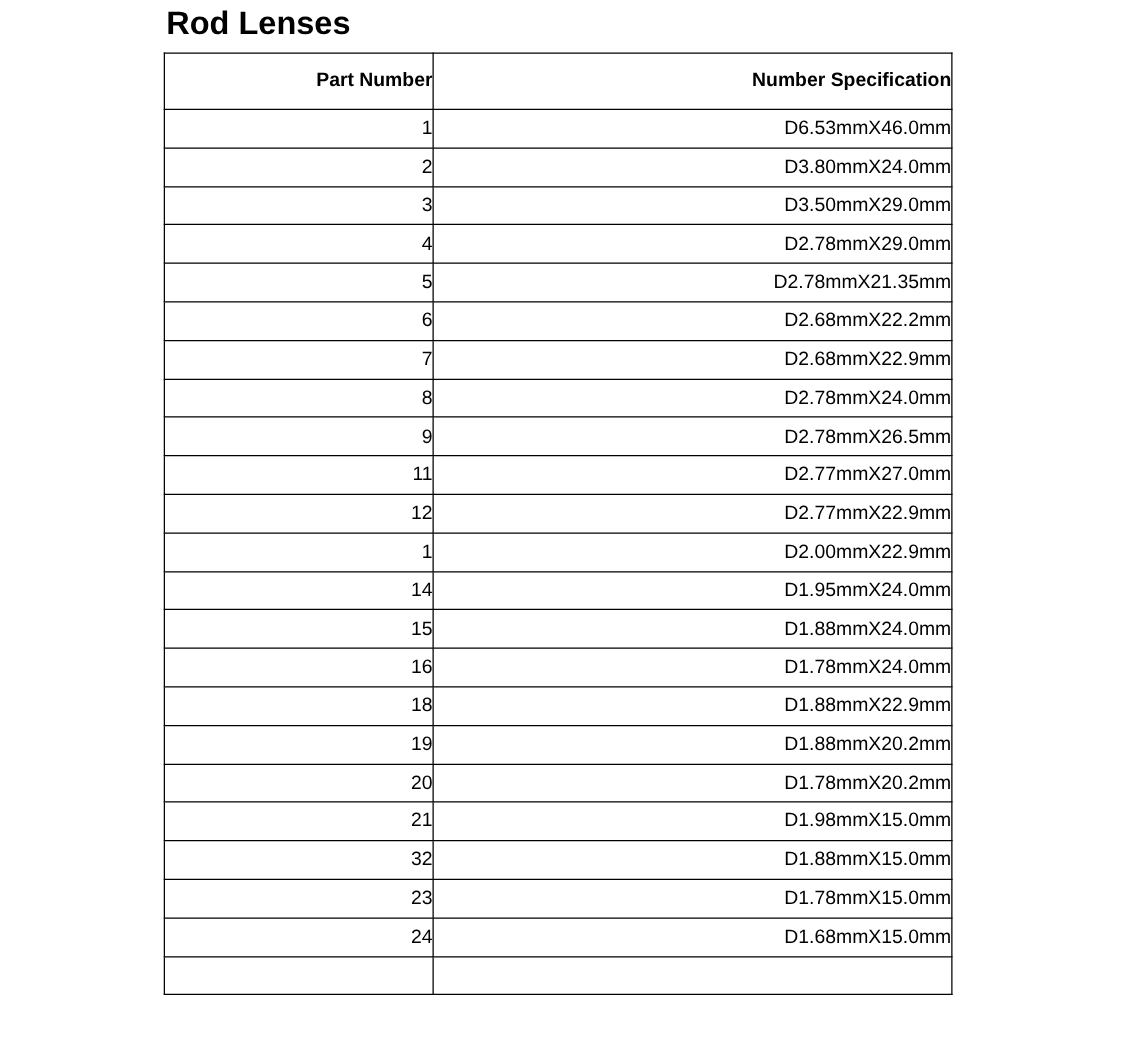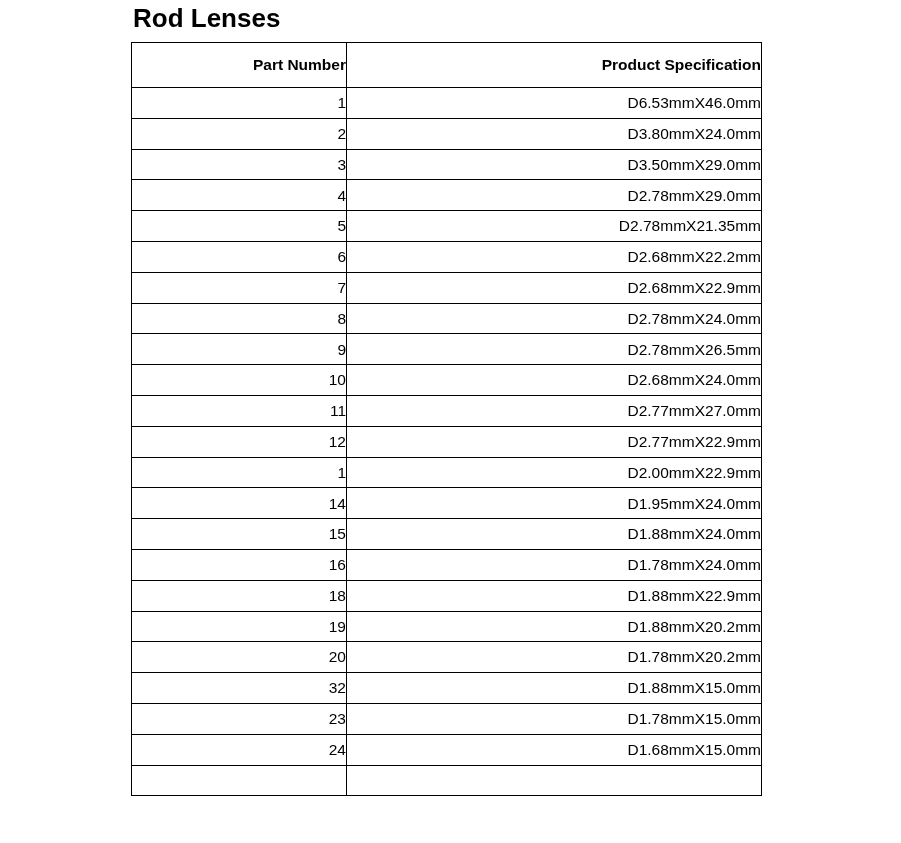--- a/index.html
+++ b/index.html
@@ -69,21 +69,21 @@
   <h1 class="title">Rod Lenses</h1>
 
   <table class="spec-table">
     <colgroup>
       <col class="col-part">
       <col class="col-spec">
     </colgroup>
     <thead>
       <tr>
         <th>Part Number</th>
-        <th>Product Specification</th>
+        <th>Number Specification</th>
       </tr>
     </thead>
     <tbody>
         <tr>
           <td>1</td>
           <td>D6.53mmX46.0mm</td>
         </tr>
         <tr>
           <td>2</td>
           <td>D3.80mmX24.0mm</td>
@@ -110,24 +110,20 @@
         </tr>
         <tr>
           <td>8</td>
           <td>D2.78mmX24.0mm</td>
         </tr>
         <tr>
           <td>9</td>
           <td>D2.78mmX26.5mm</td>
         </tr>
         <tr>
-          <td>10</td>
-          <td>D2.68mmX24.0mm</td>
-        </tr>
-        <tr>
           <td>11</td>
           <td>D2.77mmX27.0mm</td>
         </tr>
         <tr>
           <td>12</td>
           <td>D2.77mmX22.9mm</td>
         </tr>
         <tr>
           <td>1</td>
           <td>D2.00mmX22.9mm</td>
@@ -150,20 +146,24 @@
         </tr>
         <tr>
           <td>19</td>
           <td>D1.88mmX20.2mm</td>
         </tr>
         <tr>
           <td>20</td>
           <td>D1.78mmX20.2mm</td>
         </tr>
         <tr>
+          <td>21</td>
+          <td>D1.98mmX15.0mm</td>
+        </tr>
+        <tr>
           <td>32</td>
           <td>D1.88mmX15.0mm</td>
         </tr>
         <tr>
           <td>23</td>
           <td>D1.78mmX15.0mm</td>
         </tr>
         <tr>
           <td>24</td>
           <td>D1.68mmX15.0mm</td>

